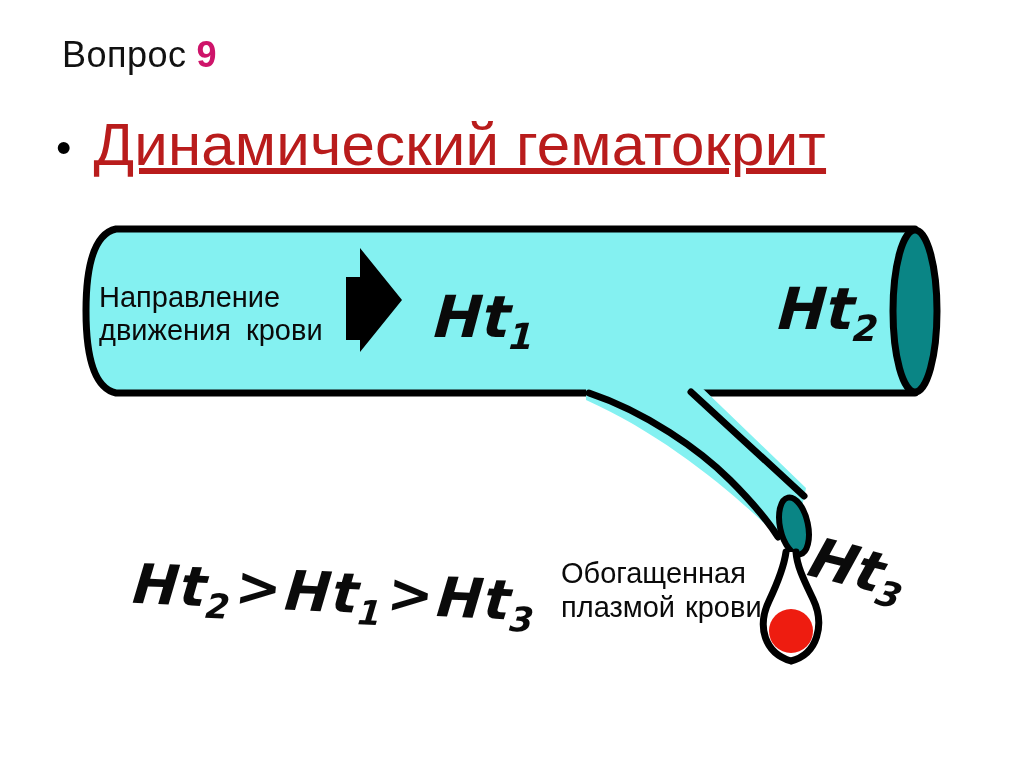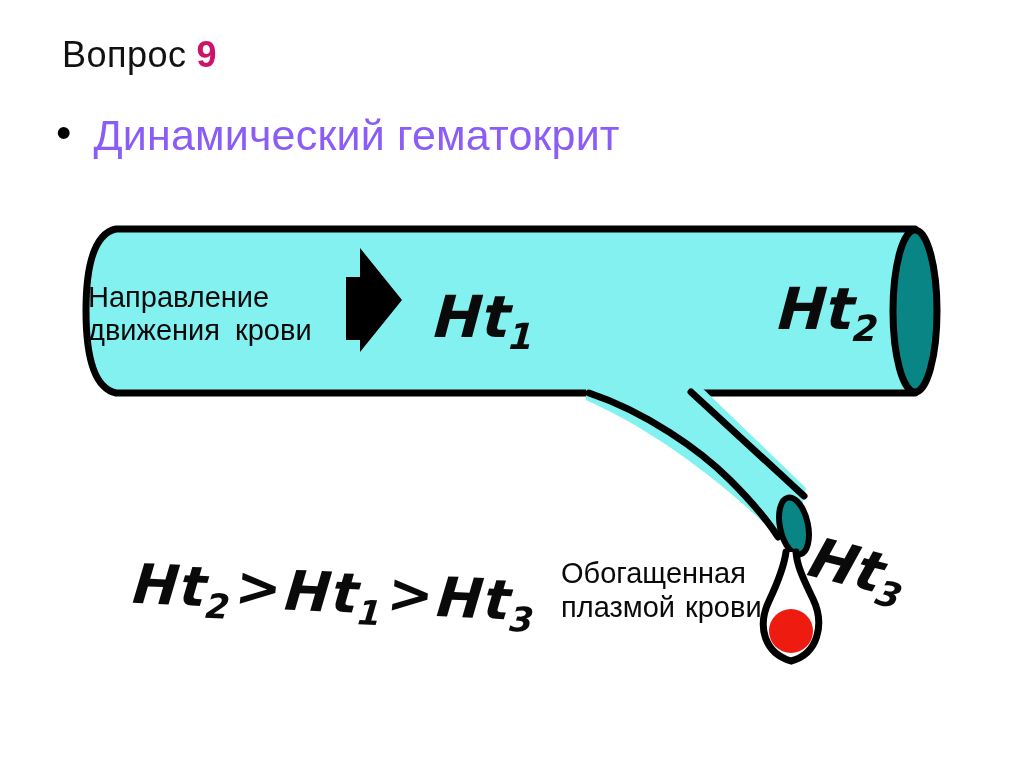--- a/index.html
+++ b/index.html
@@ -15,33 +15,33 @@
     position:relative;width:1024px;height:767px;background:#ffffff;
     font-family:"Liberation Sans",sans-serif;color:#000;
   }
   .abs{position:absolute;}
   
   .slide-title{left:62px;top:34px;font-size:36px;letter-spacing:0.5px;color:#111;}
   .title-number{color:var(--accent-number);font-weight:bold;margin-left:10px;}
   
   .bullet-row{left:56px;top:110px;display:flex;align-items:baseline;}
   .bullet-dot{font-size:44px;margin-right:22px;position:relative;top:-2px;}
-  .bullet-text{font-size:43px;letter-spacing:0.2px;color:#8b5cf6;}
+  .bullet-text{font-size:60px;letter-spacing:0.2px;color:#b91c1c;text-decoration:underline;}
   
   .diagram-svg{left:0;top:0;width:1024px;height:767px;}
   .vessel{fill:var(--vessel-fill);stroke:var(--outline);stroke-width:7;stroke-linejoin:round;}
   .vessel-noline{fill:var(--vessel-fill);stroke:none;}
   .wall{fill:none;stroke:var(--outline);stroke-width:7;stroke-linecap:round;}
   .cross{fill:var(--vessel-cross-section);stroke:var(--outline);}
   .solid-ink{fill:var(--outline);stroke:none;}
   .drop-shell{fill:#ffffff;stroke:var(--outline);stroke-width:7;stroke-linecap:round;}
   .blood{fill:var(--blood-drop-red);stroke:none;}
   
   .vessel-label{font-size:29px;line-height:33px;white-space:pre-line;word-spacing:7px;color:#0a0a0a;}
-  .direction-label{left:88px;top:281px;}
+  .direction-label{left:99px;top:281px;}
   .enriched-label{left:561px;top:556px;word-spacing:2px;line-height:34px;font-size:29px;}
   .ht{
     font-family:"DejaVu Sans",sans-serif;font-style:italic;font-weight:bold;
     transform:skewX(-4deg);color:#0a0a0a;line-height:1;
   }
   .ht .sub{font-size:0.62em;vertical-align:-0.32em;}
   .ht1-label{left:434px;top:288px;font-size:58px;}
   .ht2-label{left:778px;top:280px;font-size:58px;}
   .ht3-label{left:820px;top:530px;font-size:56px;transform:rotate(14deg) skewX(-4deg);transform-origin:left top;}
   .formula{

